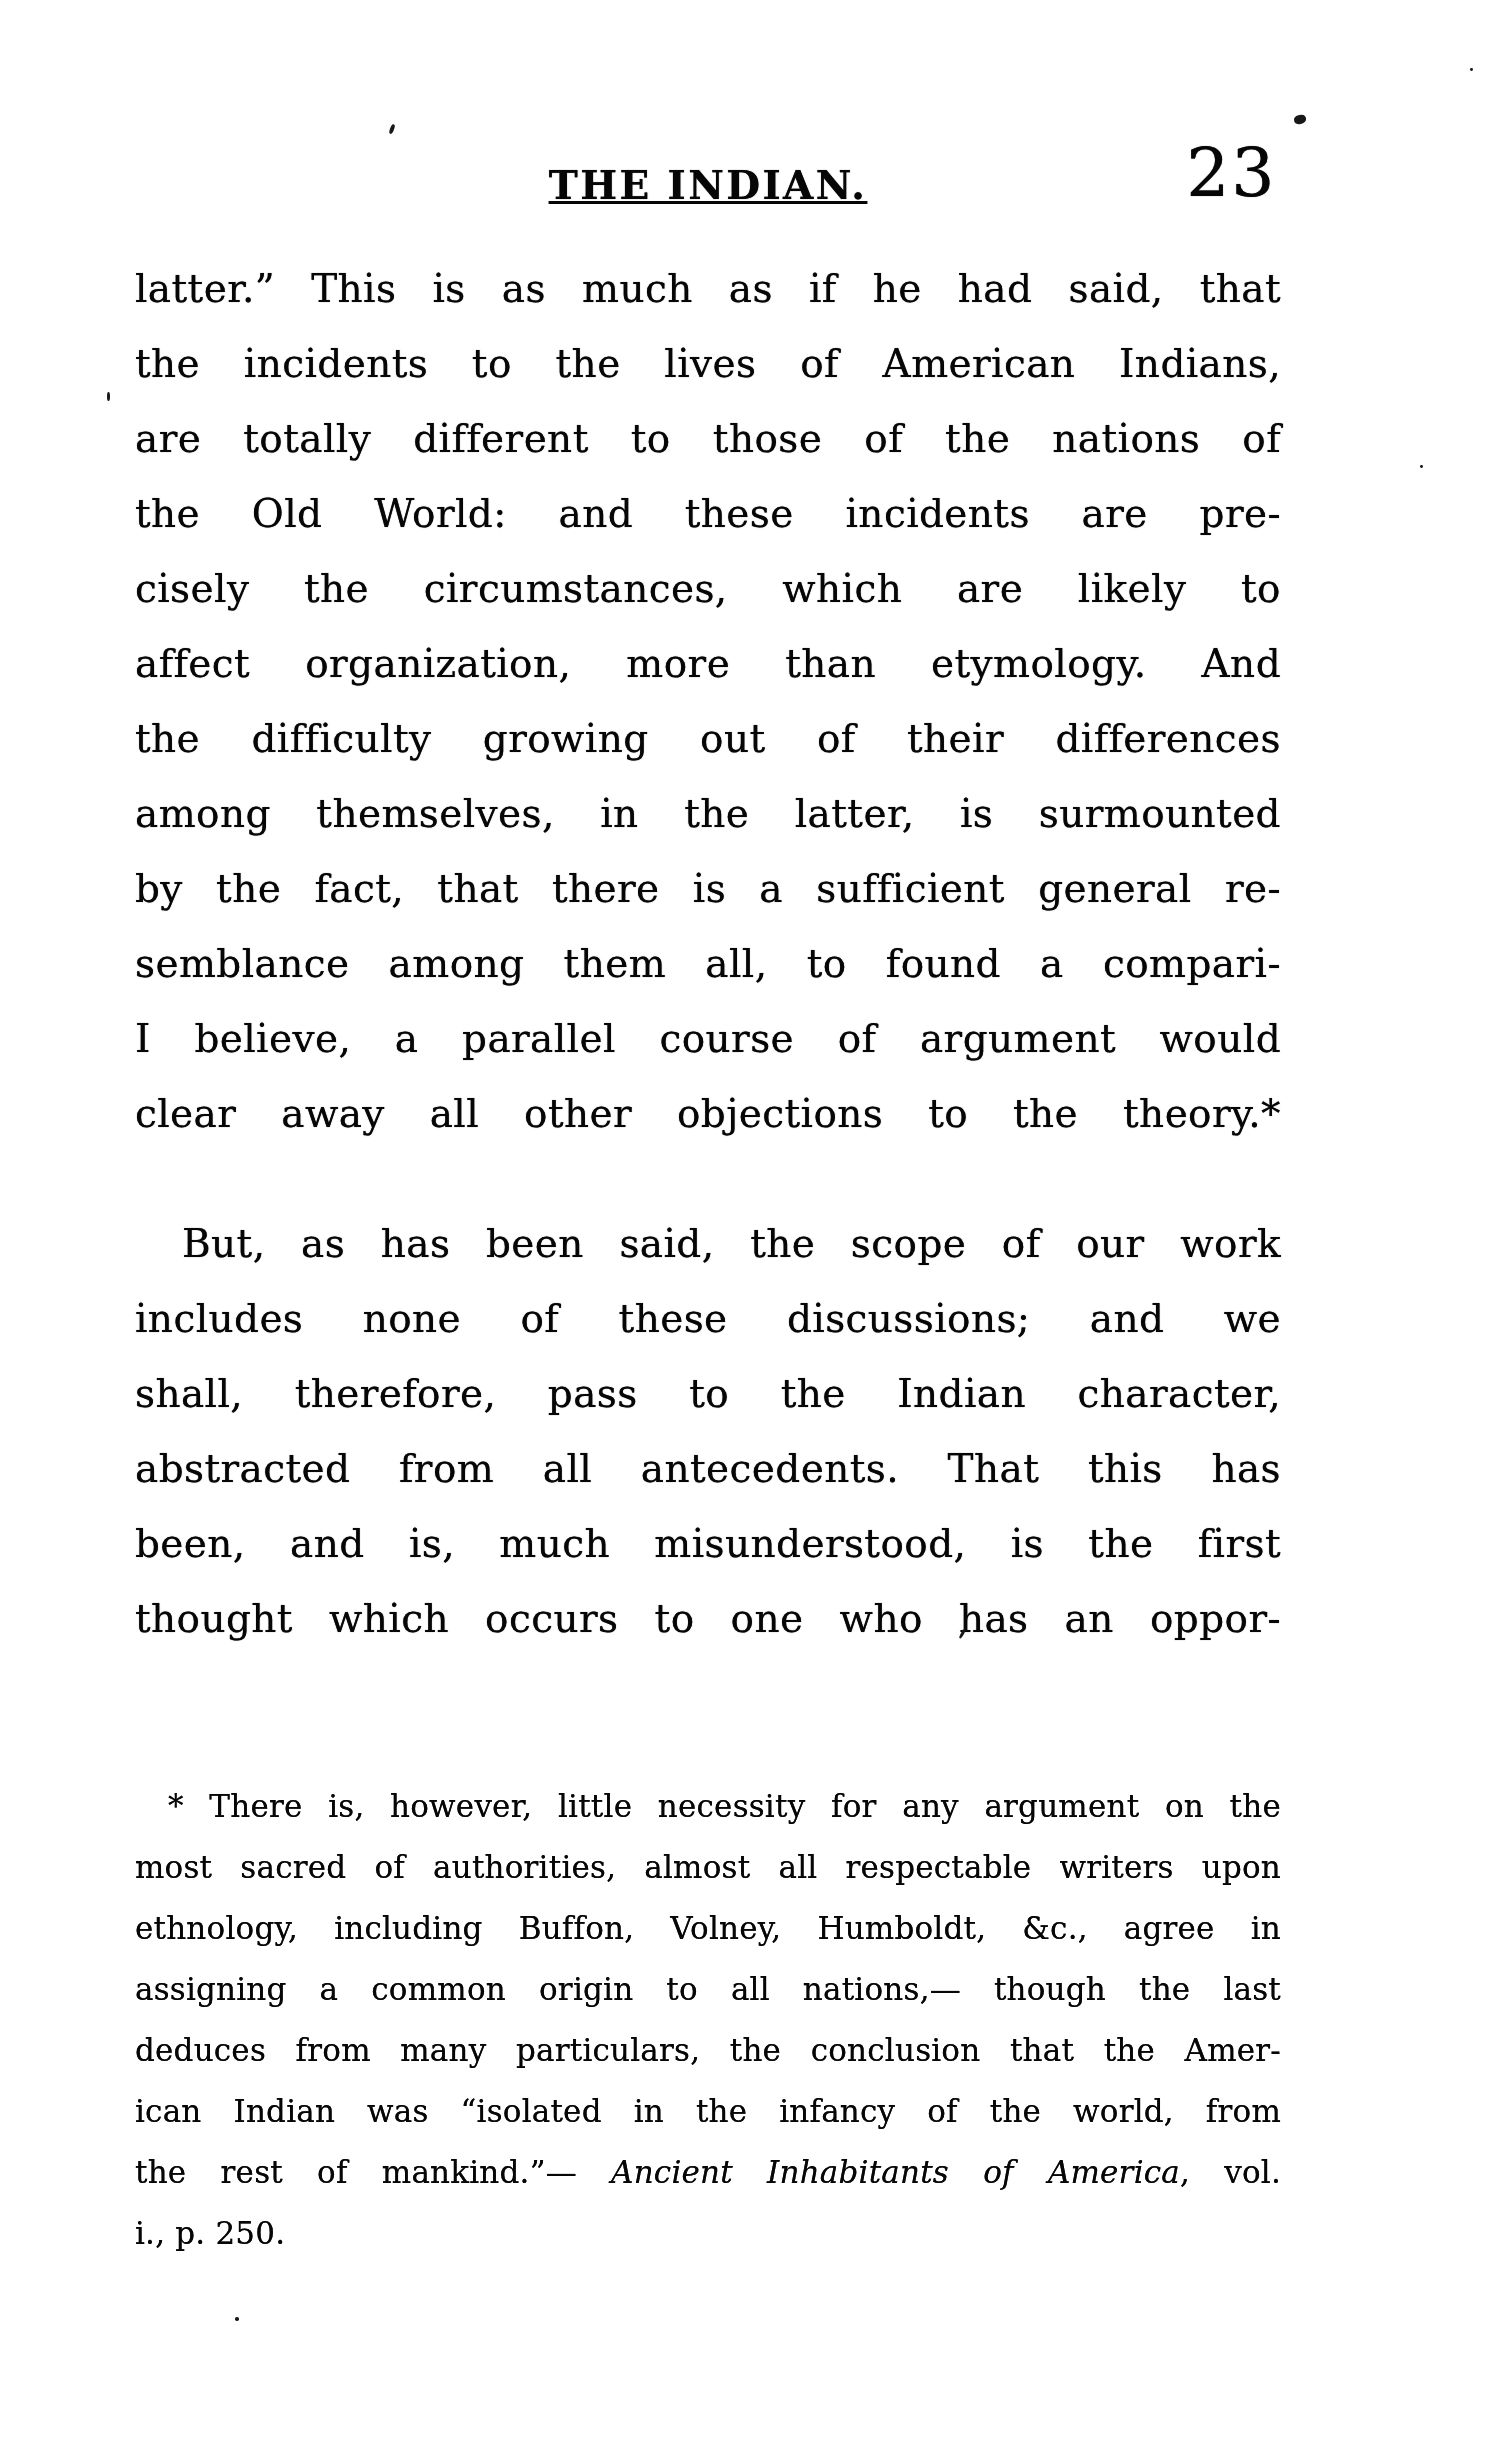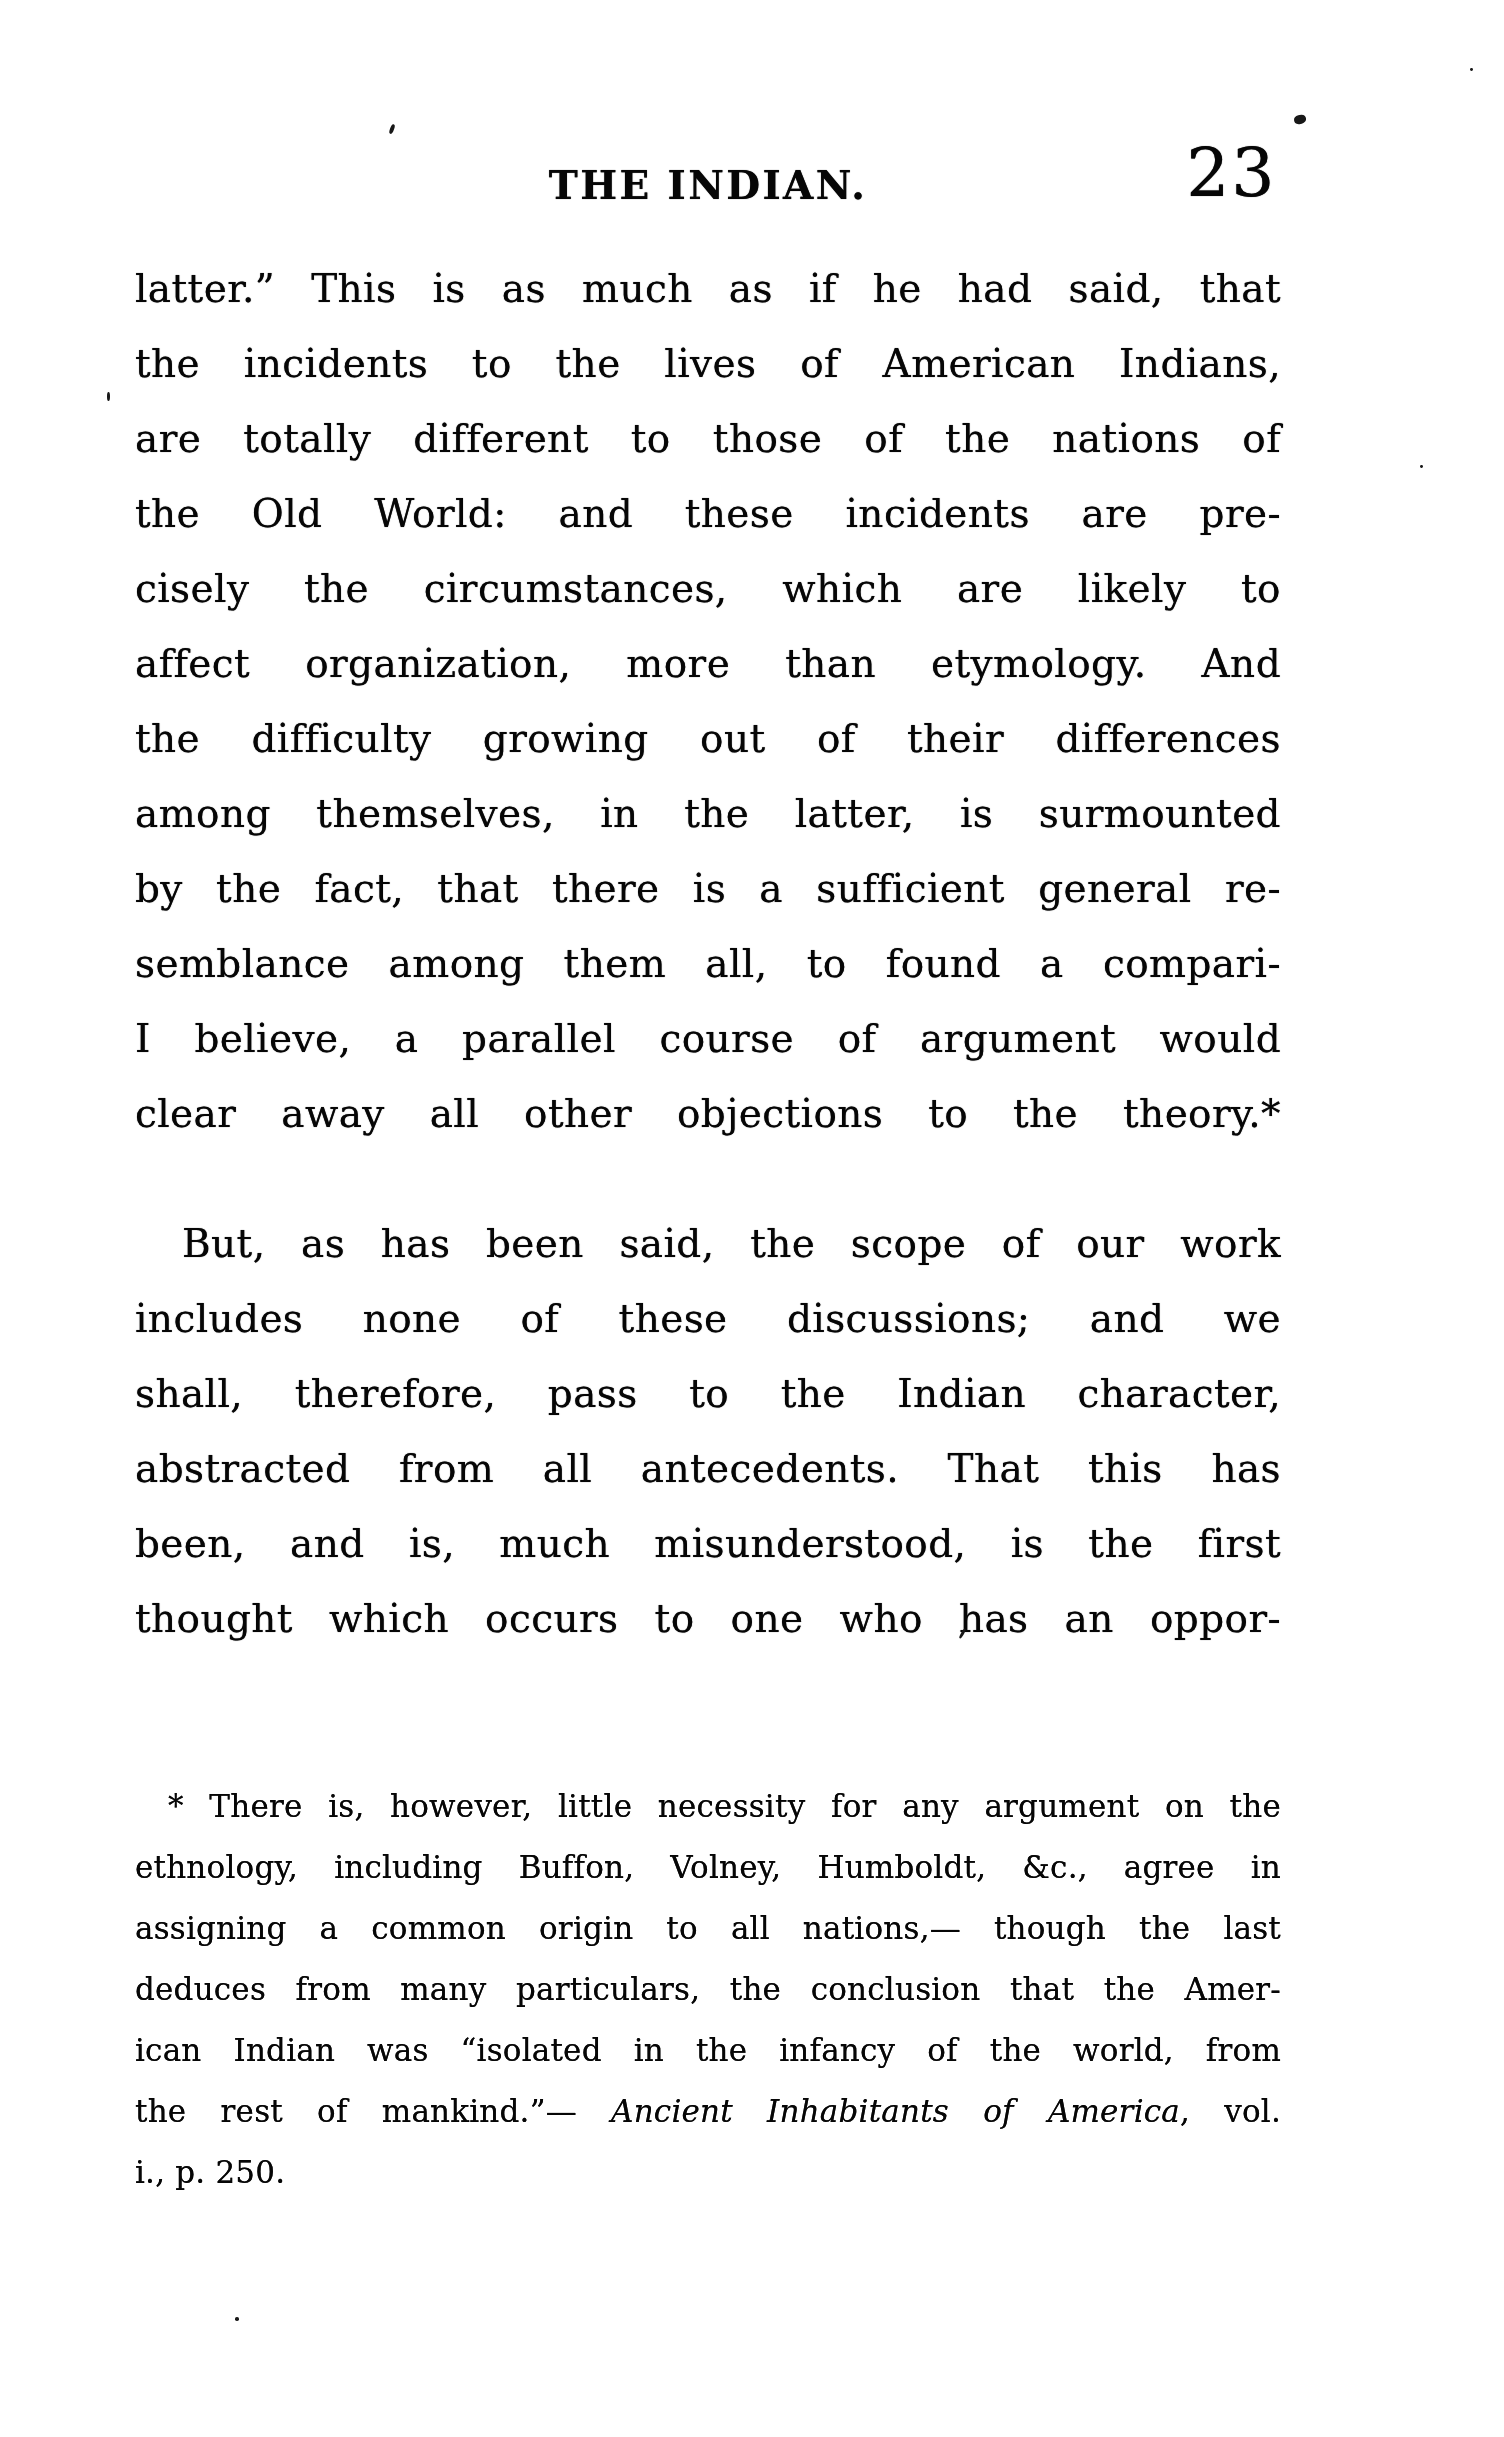--- a/index.html
+++ b/index.html
@@ -20,20 +20,21 @@
     position: absolute;
     top: 162px;
     left: 135px;
     width: 1146px;
     text-align: center;
     font-size: 39px;
     line-height: 47px;
     font-weight: bold;
     letter-spacing: 2.4px;
     text-shadow: 0 0 0.8px rgba(0,0,0,0.9);
+    text-decoration: underline;
   }
   .page-number {
     position: absolute;
     top: 145px;
     right: 229px;
     font-size: 68px;
     line-height: 55px;
     font-weight: normal;
     letter-spacing: 1.6px;
     text-shadow: 0 0 0.8px rgba(0,0,0,0.9);
@@ -106,20 +107,21 @@
         <div class="line">includes none of these discussions; and we</div>
         <div class="line">shall, therefore, pass to the Indian character,</div>
         <div class="line">abstracted from all antecedents. That this has</div>
         <div class="line">been, and is, much misunderstood, is the first</div>
         <div class="line">thought which occurs to one who has an oppor-</div>
       </div>
     </div>
 
   <div class="footnote">
       <div class="fline findent"><span>* There is, however, little necessity for any argument on the</span></div>
+      <div class="fline"><span>most sacred of authorities, almost all respectable writers upon</span></div>
       <div class="fline"><span>ethnology, including Buffon, Volney, Humboldt, &amp;c., agree in</span></div>
       <div class="fline"><span>assigning a common origin to all nations,— though the last</span></div>
       <div class="fline"><span>deduces from many particulars, the conclusion that the Amer-</span></div>
       <div class="fline"><span>ican Indian was “isolated in the infancy of the world, from</span></div>
       <div class="fline"><span>the rest of mankind.”— </span><span class="italic">Ancient Inhabitants of America</span><span>, vol.</span></div>
       <div class="fline no-just"><span>i., p. 250.</span></div>
     </div>
 
 <div class="speck" style="left: 390px; top: 124px; width: 3.9px; height: 10.2px; transform: rotate(20deg);"></div>
     <div class="speck" style="left: 1294px; top: 115px; width: 11.8px; height: 8.6px; transform: rotate(-15deg);"></div>

